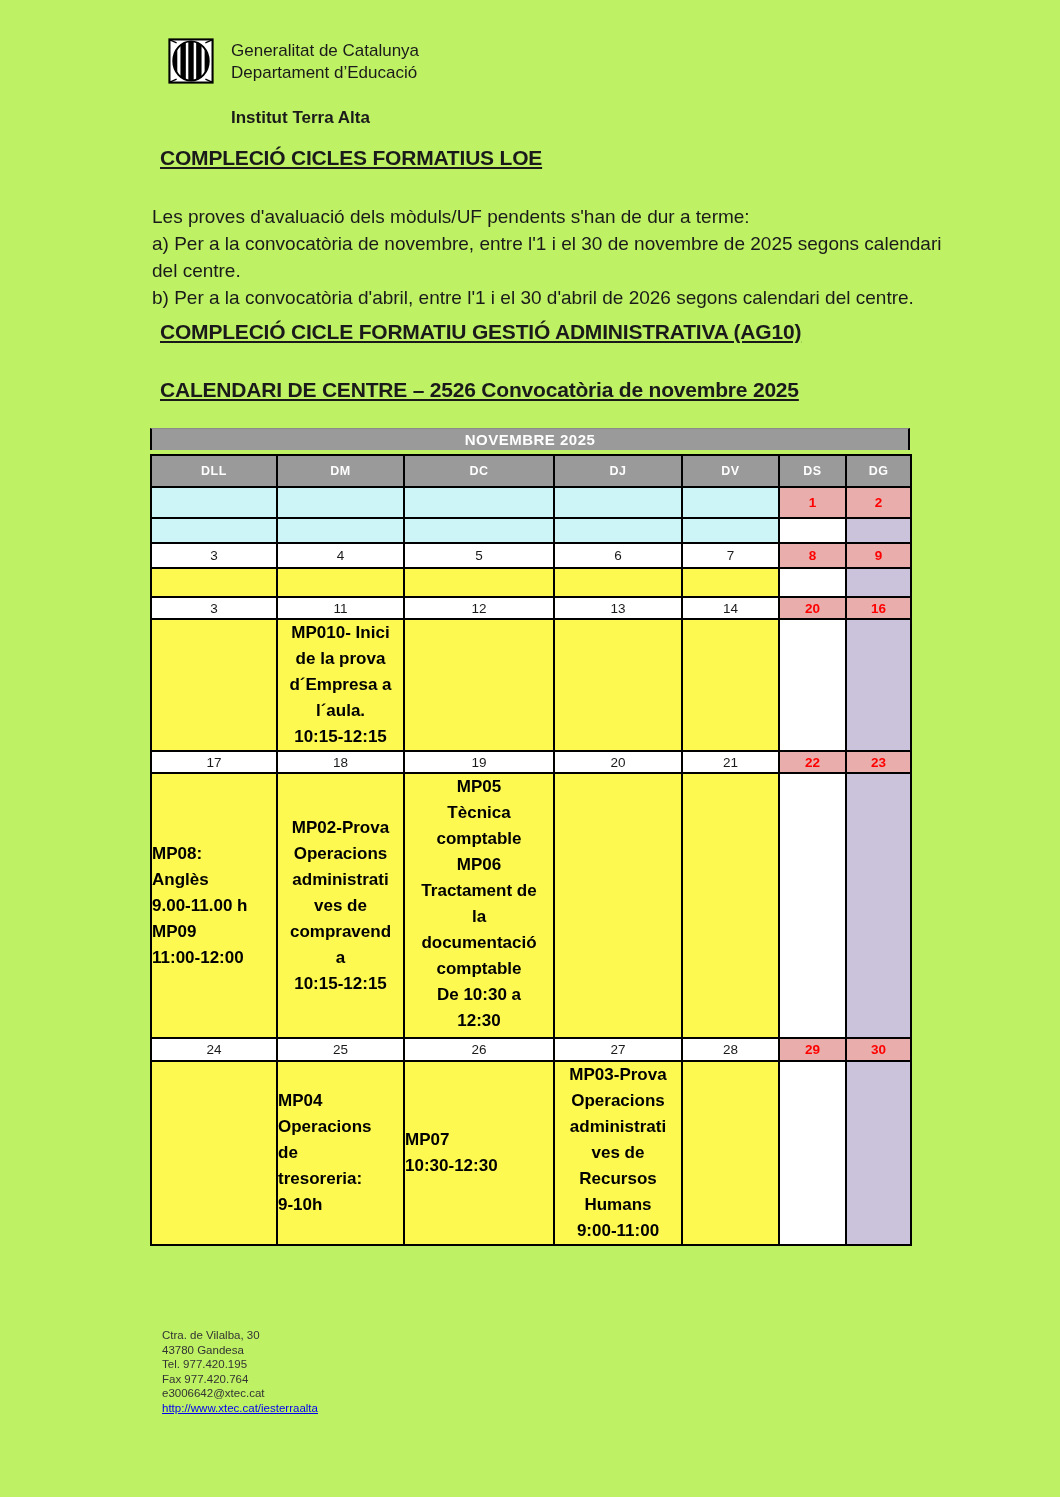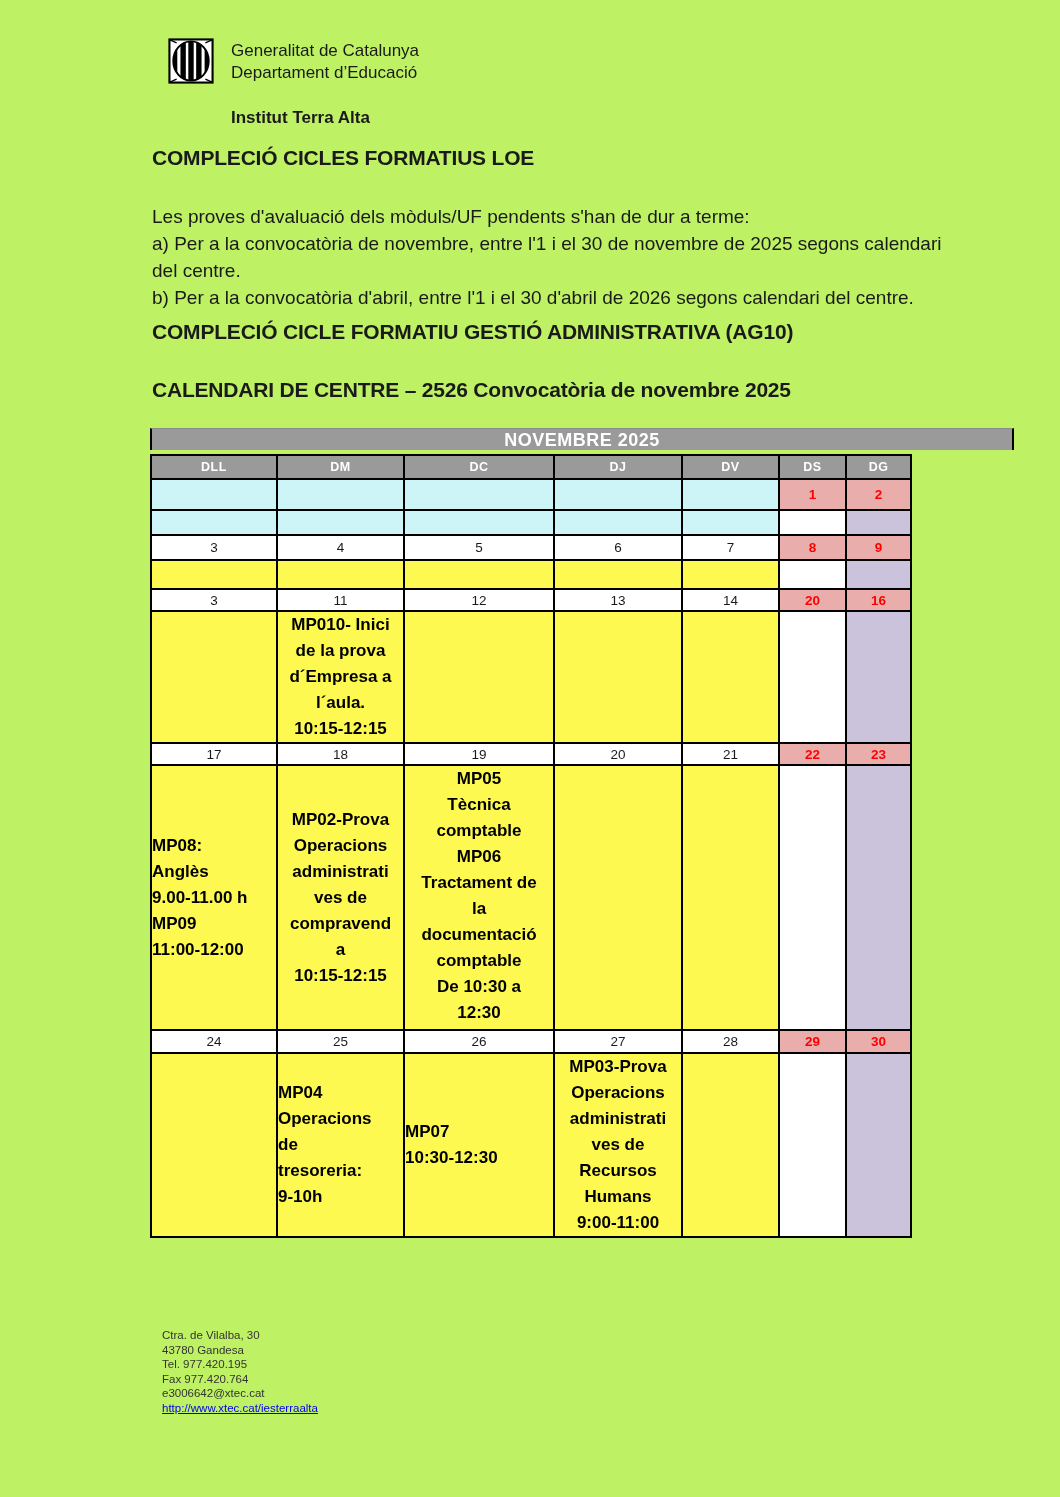--- a/index.html
+++ b/index.html
@@ -10,43 +10,43 @@
   }
 
   
   .letterhead { position:absolute; left:168px; top:38px; display:flex; }
   .coat { width:46px; height:46px; margin-right:17px; }
   .org-lines { font-size:17px; line-height:21.5px; padding-top:2px; }
   .org-lines .l3 { font-weight:bold;margin-top:24px; }
 
   
   .h-title {
-    position:absolute; left:152px; font-size:21px; font-weight:bold;
-    letter-spacing:-0.2px; white-space:nowrap;
+    position:absolute; left:160px; font-size:21px; font-weight:bold;
+    text-decoration:underline; letter-spacing:-0.2px; white-space:nowrap;
   }
   #h1 { top:146px; }
   #h2 { top:320px; }
   #h3 { top:378px; }
   .intro { position:absolute; left:152px; top:203px; width:860px; font-size:19px; line-height:27px; }
 
   
   .cal-title {
-    position:absolute; left:150px; top:428px; width:864px; height:22px;
-    background:var(--gray,#9A9A9A); color:#ffffff; font-weight:bold; font-size:18px;
+    position:absolute; left:150px; top:428px; width:760px; height:22px;
+    background:var(--gray,#9A9A9A); color:#ffffff; font-weight:bold; font-size:15px;
     text-align:center; line-height:22px; letter-spacing:0.5px;
     border-left:2px solid #000; border-right:2px solid #000; border-top:1px solid #8a8a8a;
   }
   table.calendar {
     position:absolute; left:150px; top:454px; width:760px;
     border-collapse:collapse; table-layout:fixed;
   }
   .calendar th, .calendar td { border:2px solid #000; padding:0; }
   .day-header {
     background:var(--gray,#9A9A9A); color:#ffffff; font-weight:bold;
-    font-size:12.5px; height:24px; text-align:center; letter-spacing:0.5px;
+    font-size:12.5px; height:32px; text-align:center; letter-spacing:0.5px;
   }
   .cal-cell { text-align:center; vertical-align:middle; font-size:13.5px; }
   .bg-white    { background:#ffffff; }
   .bg-cyan     { background:var(--cyan,#CDF5F8); }
   .bg-yellow   { background:var(--yellow,#FDF951); }
   .bg-lavender { background:var(--lavender,#CBC3DC); }
   .bg-pink     { background:var(--pink,#E9AEAB); }
   .red-date    { color:var(--red,#FF0000); font-weight:bold; }
   .event {
     font-weight:bold; font-size:17px; line-height:26px;

